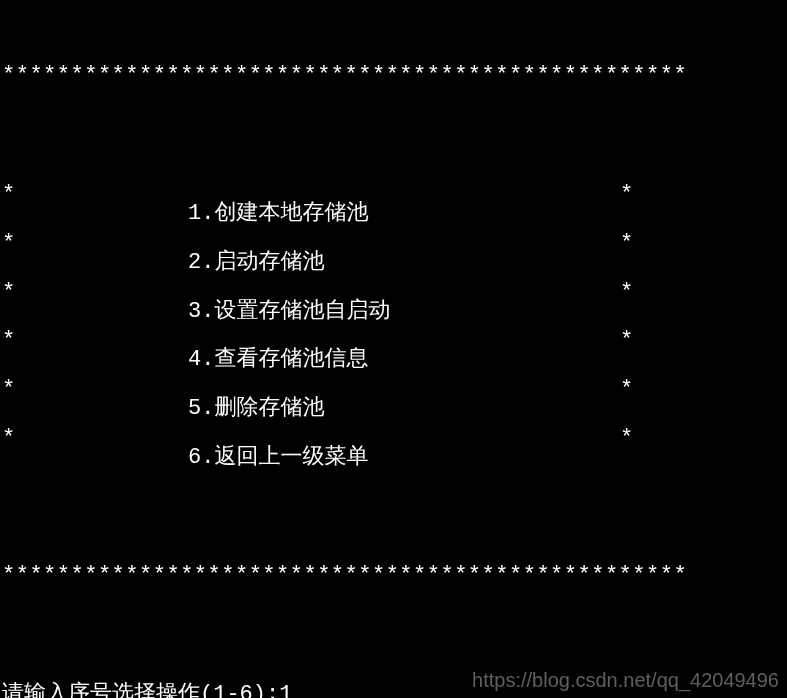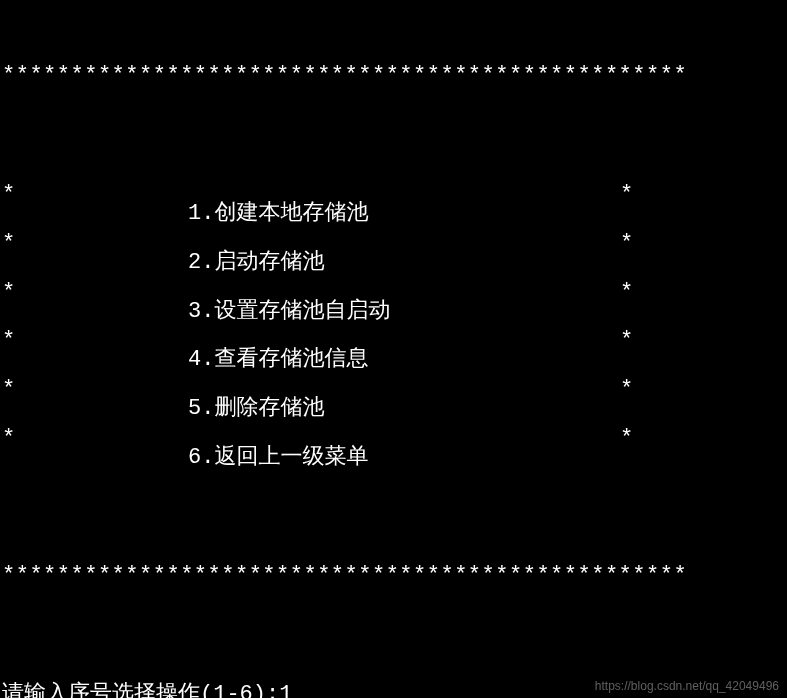--- a/index.html
+++ b/index.html
@@ -46,21 +46,21 @@
       border: 2px solid #ed1c24;
       display: inline-block;
       padding: 0 4px;
       line-height: 1.3;
     }
     .watermark {
       position: absolute;
       bottom: 4px;
       right: 8px;
       color: #888;
-      font-size: 12px;
+      font-size: 20px;
       font-family: Arial, sans-serif;
       opacity: 0.7;
     }
   </style>
 </head>
 <body>
 
 <div class="terminal">
   <div class="star-line">**************************************************</div>
 

